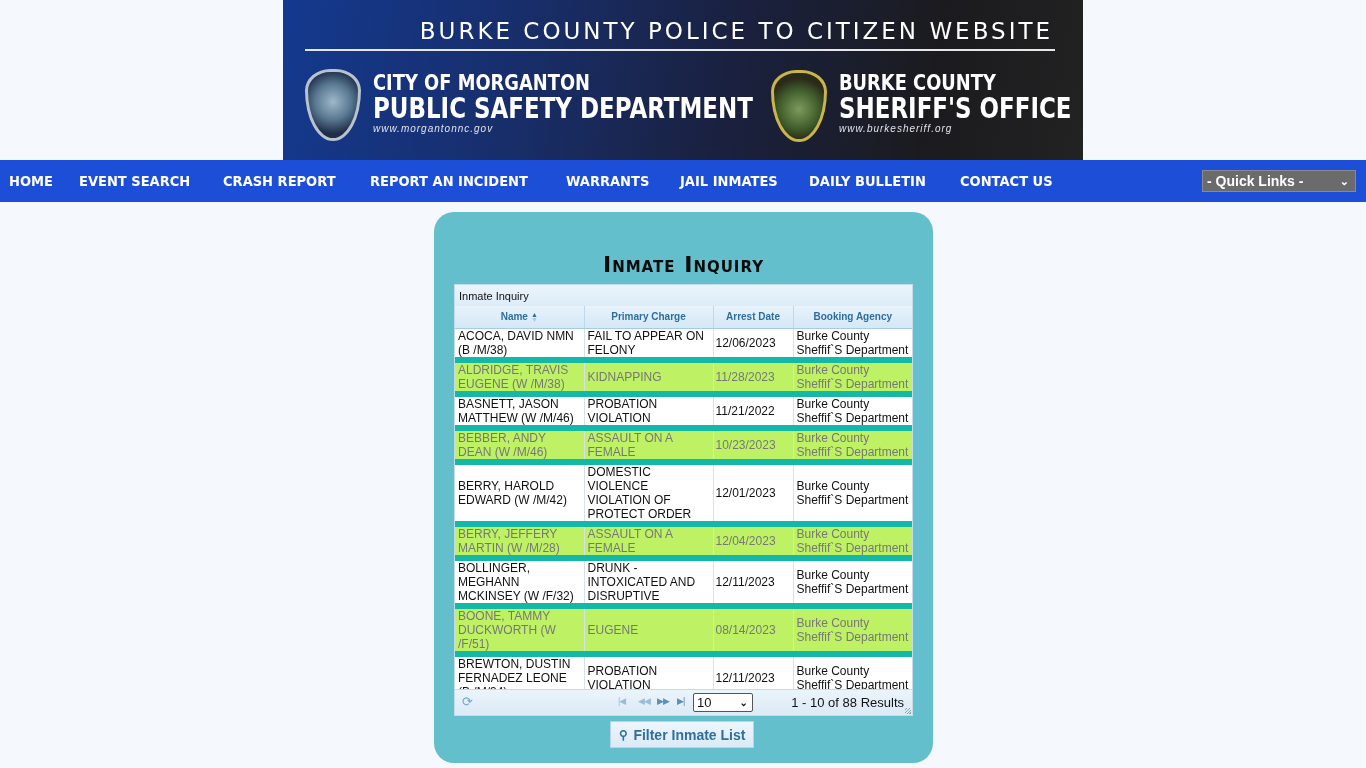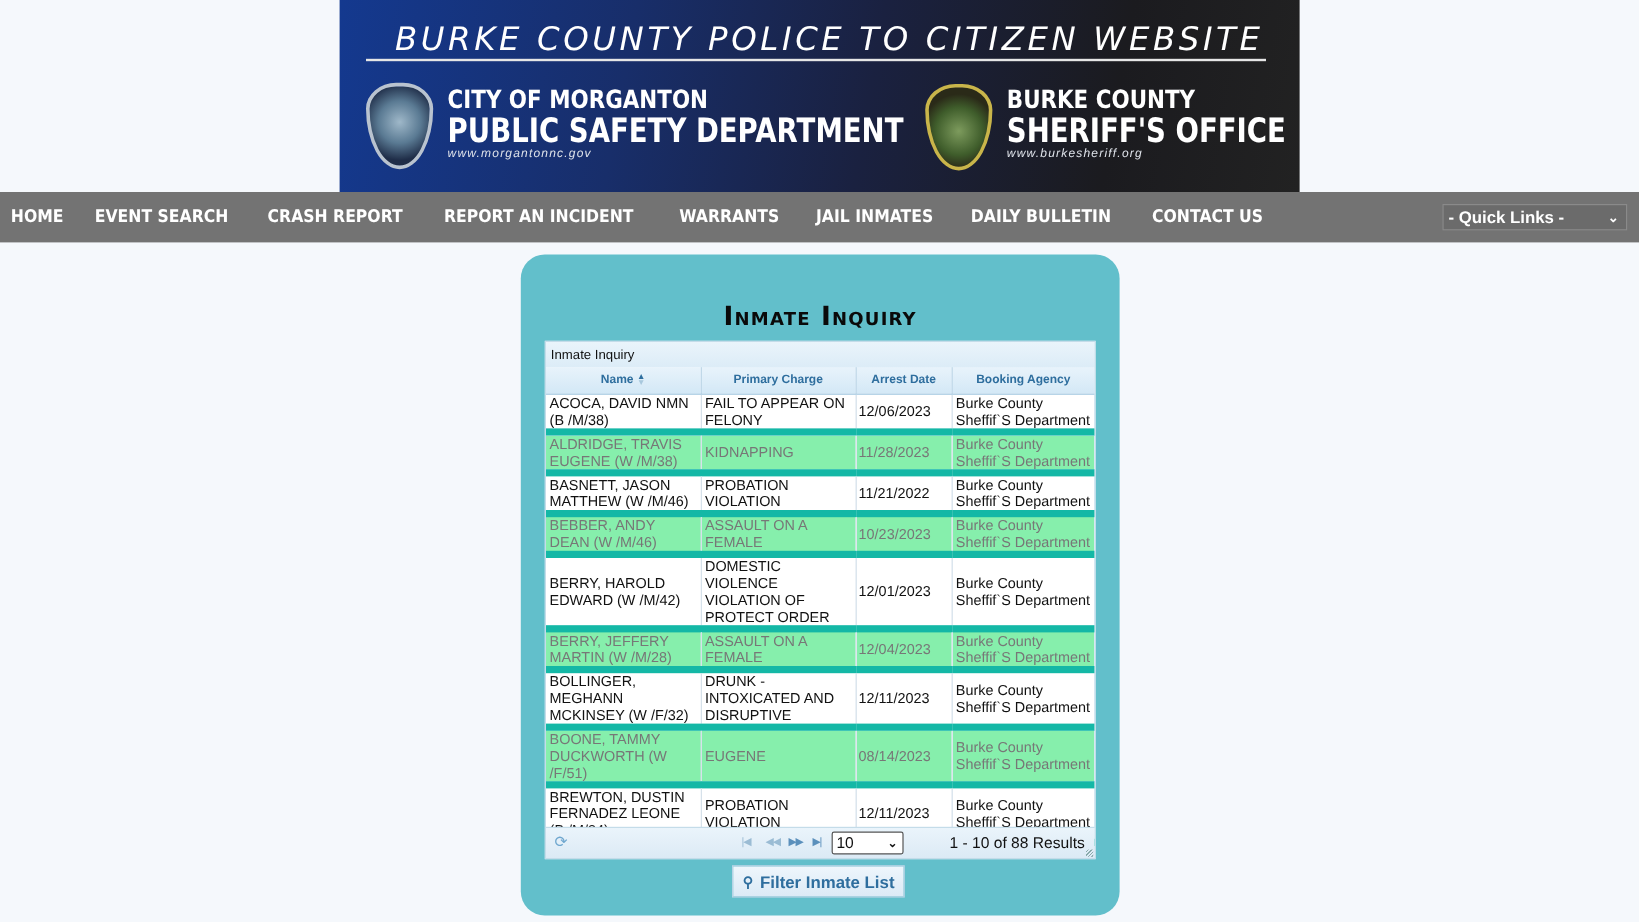--- a/index.html
+++ b/index.html
@@ -7,41 +7,41 @@
   body { background: #f5f8fc; font-family: "Liberation Sans", sans-serif; position: relative; }
 
   
   .banner {
     position: absolute; left: 283px; top: 0; width: 800px; height: 160px;
     background: linear-gradient(100deg, #14398f 0%, #182e6a 30%, #1a2140 55%, #1b1b1f 80%, #222 100%);
     overflow: hidden;
   }
   .banner-title {
     position: absolute; right: 30px; top: 18px;
-    color: #fff; font-style: italic; font-size: 27px; letter-spacing: 3px;
+    color: #fff; font-size: 23px; letter-spacing: 3px;
     font-family: "DejaVu Sans", sans-serif; font-weight: normal;
   }
   .banner-rule { position: absolute; left: 22px; right: 28px; top: 49px; height: 2px; background: #e6e6e6; }
   .badge {
     position: absolute; width: 56px; height: 72px;
     border-radius: 45% 45% 50% 50% / 30% 30% 70% 70%;
   }
   .badge-morg { left: 22px; top: 69px; background: radial-gradient(circle at 50% 45%, #9fb8c9 0%, #5a7a93 40%, #1f2d48 72%); border: 3px solid #b9c3cf; }
   .badge-sher { left: 488px; top: 70px; width: 56px; background: radial-gradient(circle at 50% 55%, #7d9b5d 0%, #3f5d2b 45%, #2a2a18 70%); border: 3px solid #c9b54a; }
   .org { position: absolute; color: #fff; }
   .org .l1 { font-size: 21px; font-weight: bold; letter-spacing: 0px; font-family: "DejaVu Sans", sans-serif; transform: scaleX(0.85); transform-origin: left; white-space: nowrap; }
   .org .l2 { font-size: 28px; font-weight: bold; font-family: "DejaVu Sans", sans-serif; transform: scaleX(0.82); transform-origin: left; white-space: nowrap; margin-top: -3px; }
   .org .l3 { font-size: 10px; font-style: italic; letter-spacing: 1px; color: #dfe3ea; margin-top: -2px; }
   .org-morg { left: 90px; top: 71px; }
   .org-sher { left: 556px; top: 71px; }
 
   
   .nav {
     position: absolute; left: 0; top: 160px; width: 1366px; height: 42px;
-    background: #737373; display: flex; align-items: center; text-align: right;
+    background: #1d4ed8; display: flex; align-items: center; text-align: right;
   }
   .nav a {
     color: #fff; text-decoration: none; font-weight: bold; font-size: 14.5px;
     padding: 0 10px; margin-right: 1px; white-space: nowrap;
     font-family: "DejaVu Sans", sans-serif; transform: scaleX(0.9); transform-origin: left;
   }
   .nav a:first-child { padding-left: 10px; }
   .nav-links { display: flex; align-items: center; gap: 0; }
   .quick {
     position: absolute; right: 10px; top: 10px; width: 154px; height: 22px;
@@ -76,21 +76,21 @@
   }
   thead th:last-child { border-right: none; margin-top: 40px; }
   .sort { display: inline-block; vertical-align: middle; margin-left: 3px; line-height: 5px; font-size: 7px; }
   .sort .up { color: #2e6e9e; display: block; }
   .sort .dn { color: #a8c8dd; display: block; }
   tbody td {
     font-size: 12px; line-height: 14px; padding: 0 3px; vertical-align: middle;
     border-right: 1px solid #d6e1ea; border-bottom: 6px solid #14b8a6; background: #fff;
     color: #111; overflow: hidden;
   }
-  tbody tr.alt td { color: #777; background: #86efac; }
+  tbody tr.alt td { color: #777; background: #bef264; }
   tbody td:last-child { border-right: none; }
   tbody td.date { padding-left: 2px; }
 
   .pager {
     position: absolute; left: 0; bottom: 0; width: 457px; height: 26px;
     background: linear-gradient(#eaf4fb, #dceaf5); border-top: 1px solid #c4dce9;
     font-size: 12px; color: #111;
   }
   .pager .refresh { position: absolute; left: 7px; top: 4px; color: #6fa7cf; font-size: 13px; }
   .pager .nav-btn { position: absolute; top: 6px; color: #9bbcd4; font-size: 9px; letter-spacing: -1px; }

